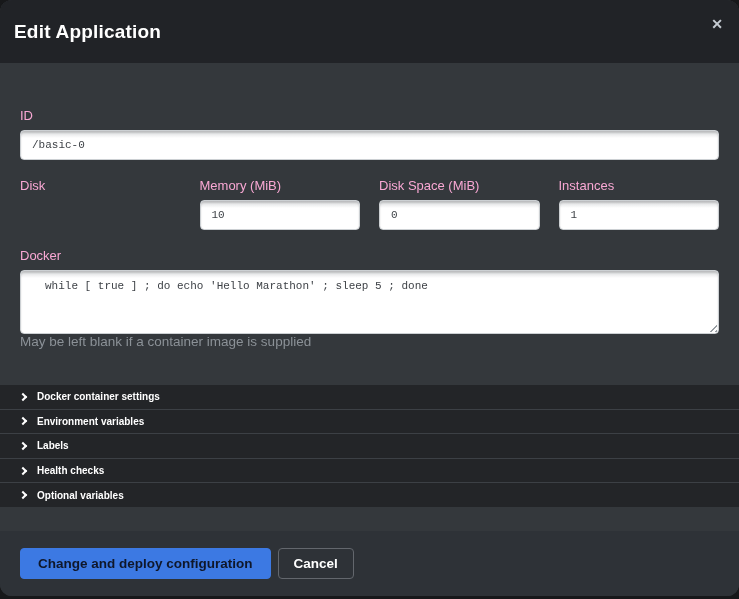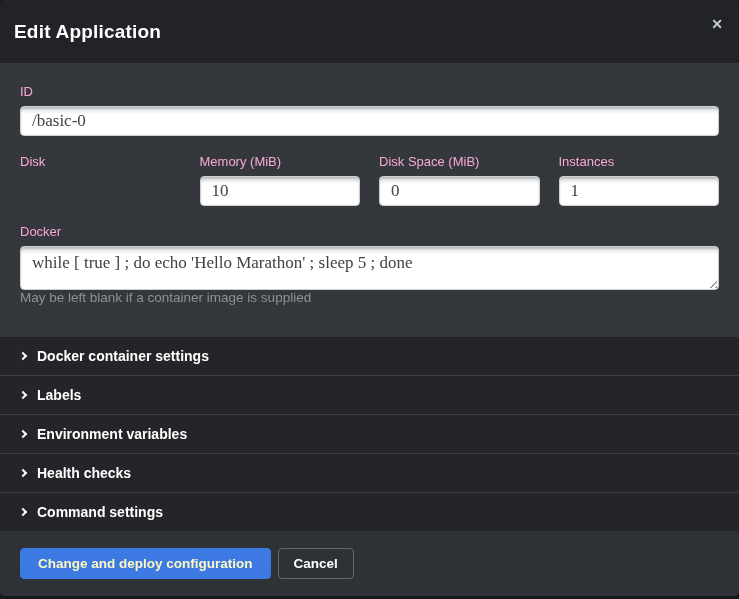--- a/index.html
+++ b/index.html
@@ -5,24 +5,25 @@
   * { margin:0; padding:0; box-sizing:border-box; }
   html,body { width:739px; height:599px; }
   body {
     background:#17181a;
     font-family:"Liberation Sans", sans-serif;
     overflow:hidden;
   }
   .screen { width:739px; height:599px; background:#17181a; }
   .modal {
     width:739px; height:596px;
-    border-radius:5px;
+    border-radius:12px;
     overflow:hidden;
     display:flex; flex-direction:column;
     background:#34383c;
+    gap:24px;
   }
   
   .modal-header {
     position:relative;
     flex:0 0 63px;
     background:#212327;
     display:flex; align-items:center;
     padding:0 14px;
   }
   .modal-title {
@@ -45,29 +46,29 @@
     display:block;
     color:#f9a8d4; font-size:13px; font-weight:400;
     line-height:15px; margin-bottom:7px;
   }
   .text-input, .text-area {
     width:100%;
     background:linear-gradient(to bottom, #d7d9db 0, #ffffff 7px);
     border:1px solid #ccd0d3;
     border-radius:4px;
     box-shadow:inset 0 2px 2px rgba(0,0,0,.14);
-    font-family:Liberation Serif, serif;
-    font-size:17px; color:#3e4247;
+    font-family:Liberation Mono, monospace;
+    font-size:11px; color:#3e4247;
     padding:0 11px;
     outline:none;
   }
   .text-input { height:30px; }
   .textarea-wrap { position:relative; }
   .text-area {
-    height:44px; padding:7px 11px; resize:none; display:block; line-height:17px;
+    height:64px; padding:7px 24px; resize:none; display:block; line-height:17px;
   }
   .resize-grip {
     position:absolute; right:2px; bottom:2px;
     width:10px; height:10px;
     background:repeating-linear-gradient(135deg, transparent 0 2px, #989ea3 2px 3.5px);
     clip-path:polygon(100% 0, 0 100%, 100% 100%);
     cursor:ns-resize;
   }
   .field-row {
     display:grid;
@@ -96,39 +97,39 @@
   .accordion-row:last-child { border-bottom:none; }
   .chevron {
     width:6px; height:6px;
     border-top:2px solid #ffffff;
     border-right:2px solid #ffffff;
     transform:rotate(45deg);
     margin-right:11px;
     flex:0 0 auto;
   }
   .accordion-label {
-    color:#ffffff; font-size:14px; font-weight:700;
+    color:#ffffff; font-size:10px; font-weight:700;
   }
   
   .modal-footer {
     flex:0 0 65px;
     background:#2e3237;
     display:flex; align-items:center;
     padding:0 20px; gap:7px;
   }
   .btn {
     height:31px;
     border-radius:4px;
     font-family:"Liberation Sans", sans-serif;
     font-size:13.5px; font-weight:700;
     cursor:pointer;
     display:inline-flex; align-items:center;
   }
   .btn-primary {
-    background:#3c79e3; color:#fef9c3;
+    background:#3c79e3; color:#0f172a;
     border:1px solid #3c79e3;
     padding:0 17px;
   }
   .btn-cancel {
     background:transparent; color:#ffffff;
     border:1px solid #63676d;
     padding:0 15px;
   }
 </style>
 </head>
@@ -180,33 +181,33 @@
 
     </div>
 
     <div class="accordion">
       <div class="accordion-row">
         <span class="chevron"></span>
         <span class="accordion-label">Docker container settings</span>
       </div>
       <div class="accordion-row">
         <span class="chevron"></span>
+        <span class="accordion-label">Environment variables</span>
+      </div>
+      <div class="accordion-row">
+        <span class="chevron"></span>
         <span class="accordion-label">Labels</span>
       </div>
       <div class="accordion-row">
         <span class="chevron"></span>
-        <span class="accordion-label">Environment variables</span>
-      </div>
-      <div class="accordion-row">
-        <span class="chevron"></span>
         <span class="accordion-label">Health checks</span>
       </div>
       <div class="accordion-row">
         <span class="chevron"></span>
-        <span class="accordion-label">Command settings</span>
+        <span class="accordion-label">Optional variables</span>
       </div>
     </div>
 
     <div class="modal-footer">
       <button type="button" class="btn btn-primary">Change and deploy configuration</button>
       <button type="button" class="btn btn-cancel">Cancel</button>
     </div>
 
   </div>
 </div>

